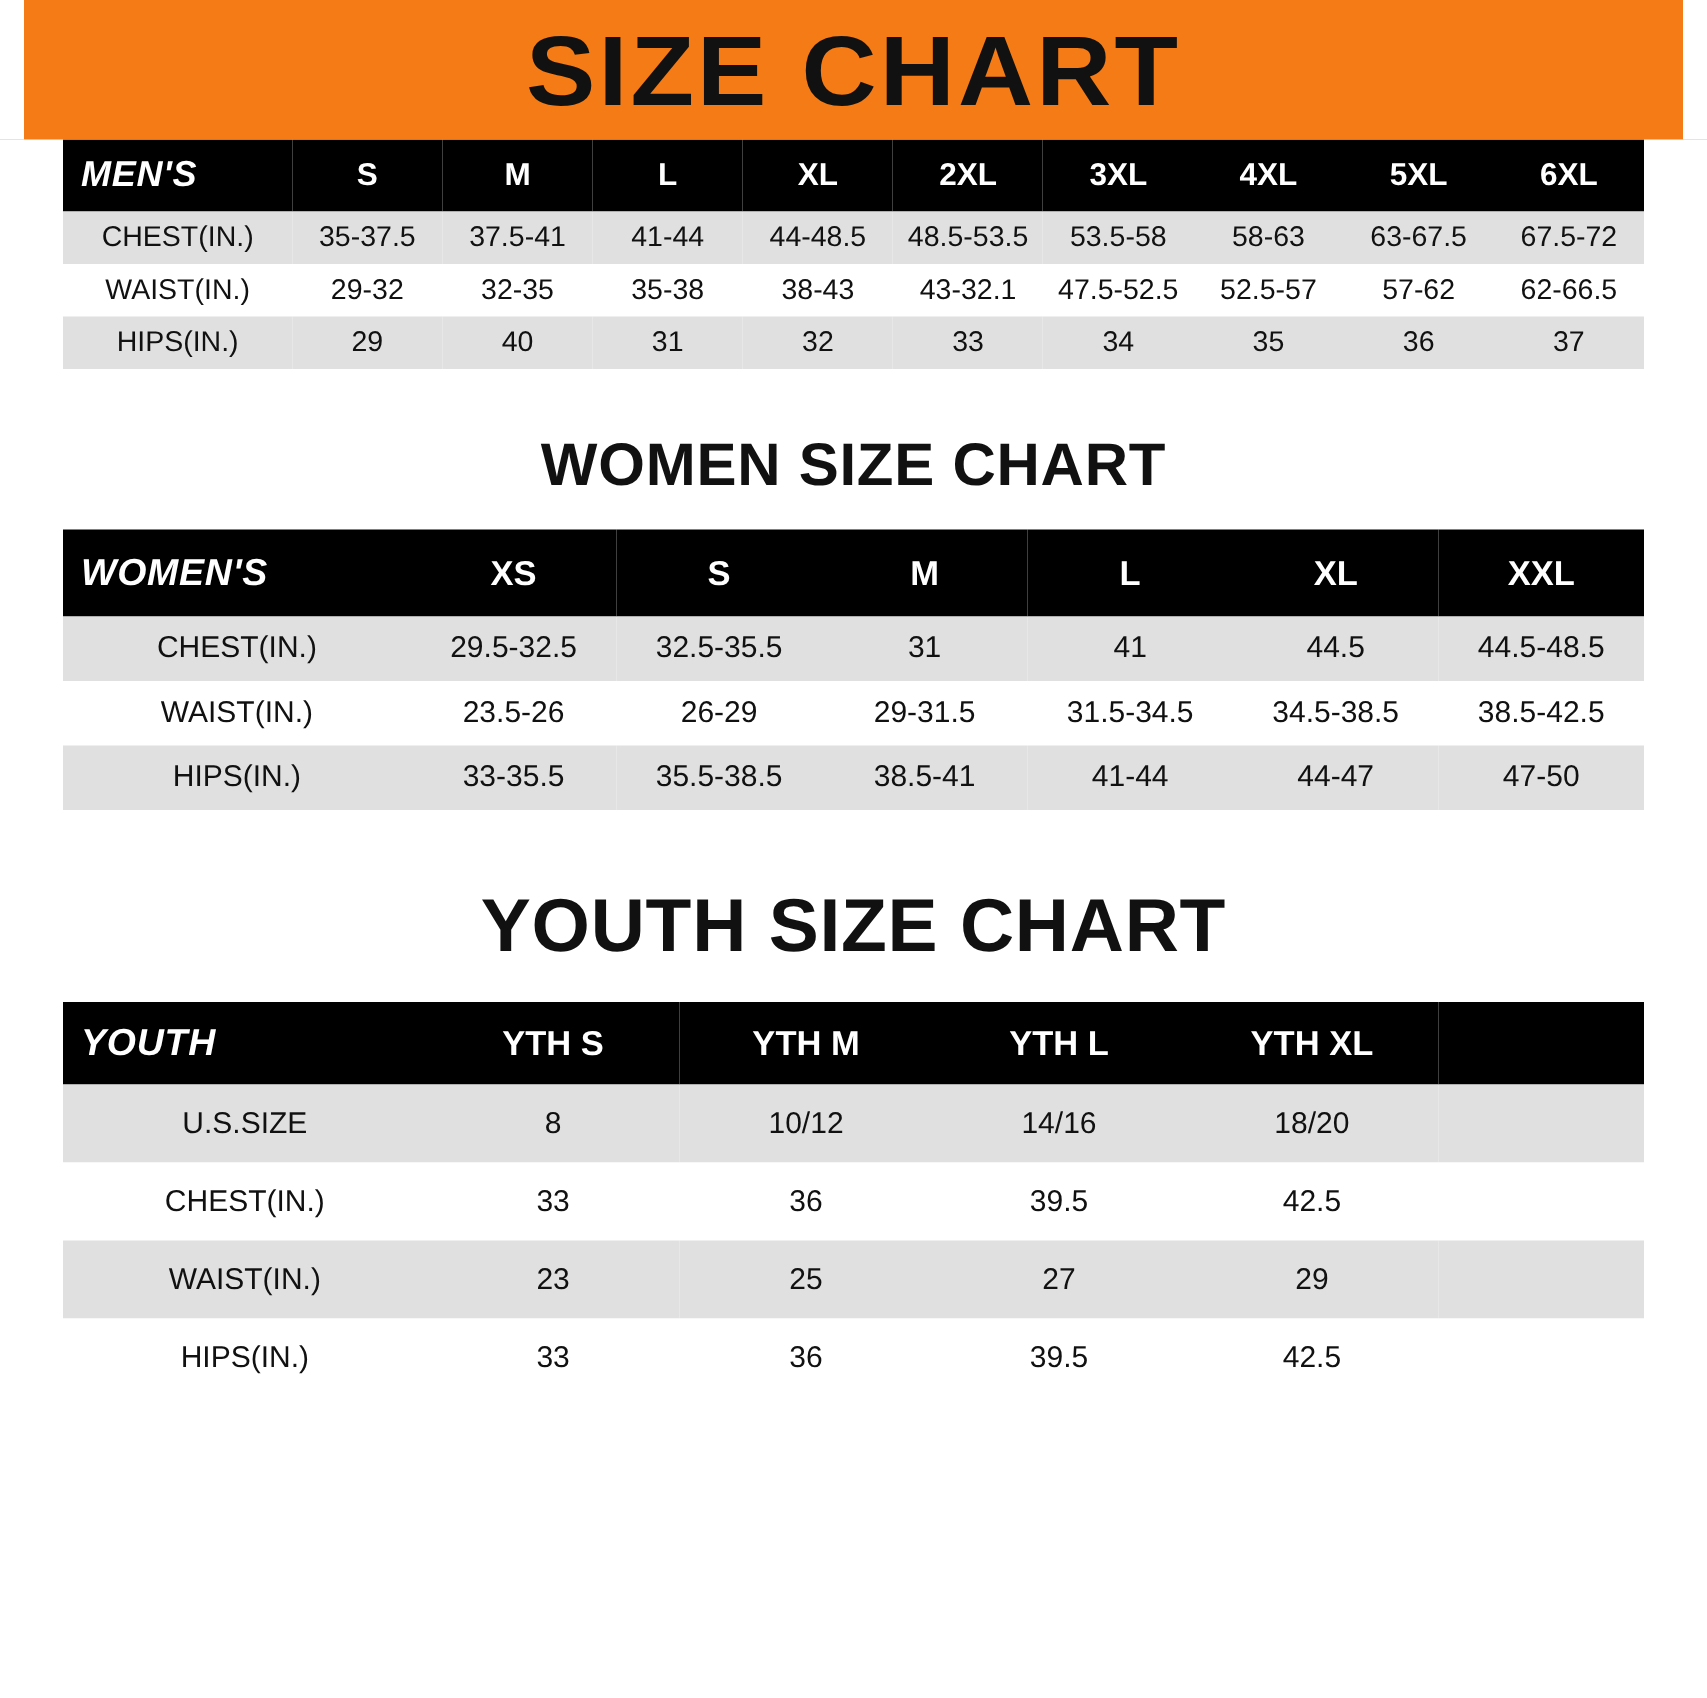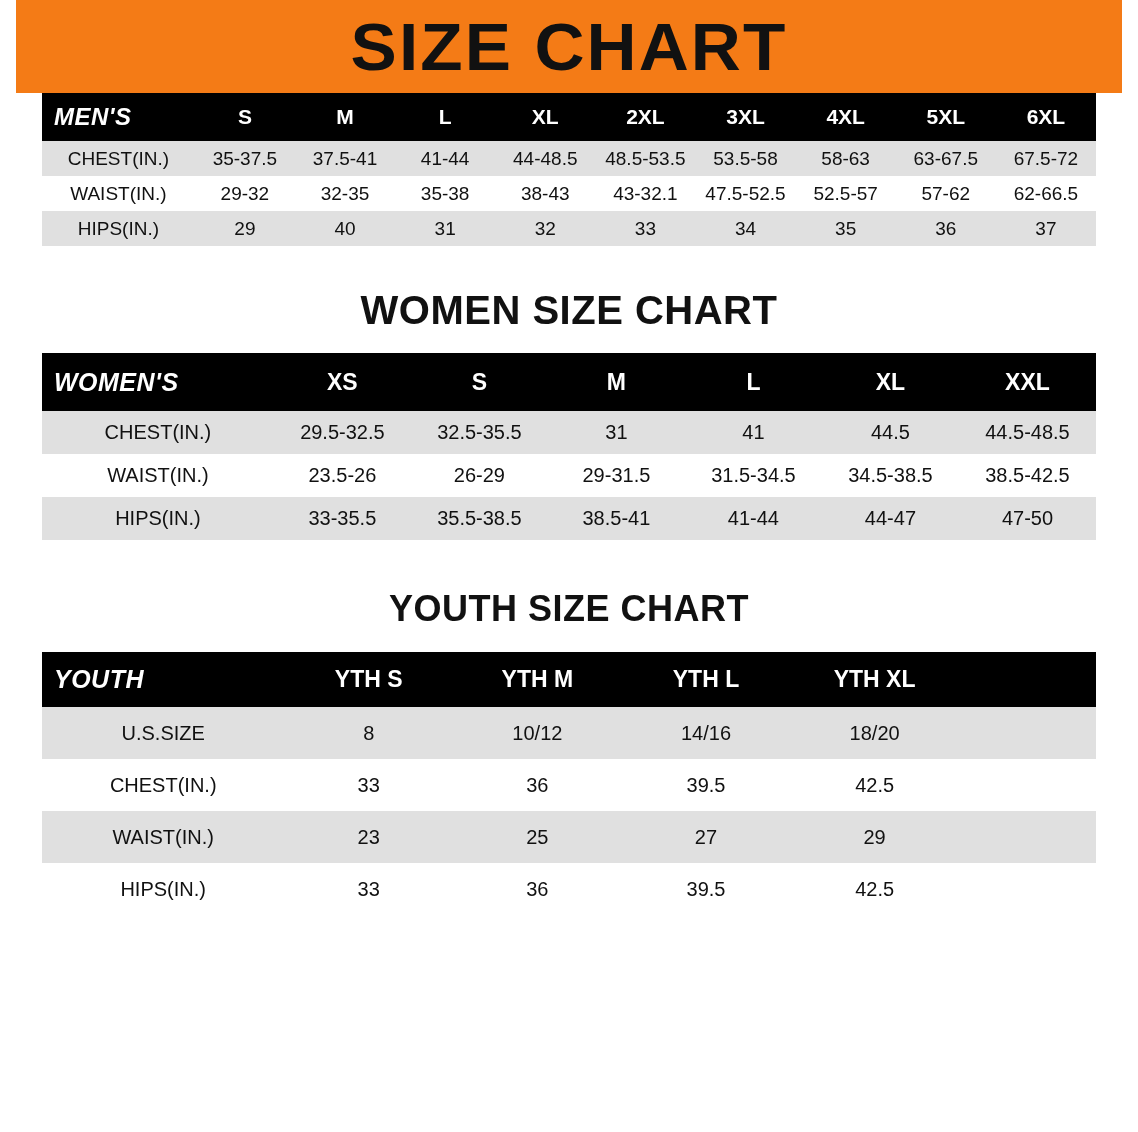--- a/index.html
+++ b/index.html
@@ -53,21 +53,21 @@
 
   
   .section-title {
     text-align: center;
     font-weight: bold;
     color: #111;
     font-family: "Liberation Sans", sans-serif;
   }
   .t-man   { font-size: 38px; margin: 30px 0 18px; letter-spacing: .5px; }
   .t-women { font-size: 40px; margin: 42px 0 20px; letter-spacing: .5px; }
-  .t-youth { font-size: 36px; margin: 48px 0 22px; letter-spacing: .5px; }
+  .t-youth { font-size: 50px; margin: 48px 0 22px; letter-spacing: .5px; }
 
   
   .tbl-wrap {
     padding: 0 42px;
   }
   table.size {
     width: 100%;
     border-collapse: collapse;
     table-layout: fixed;
   }

